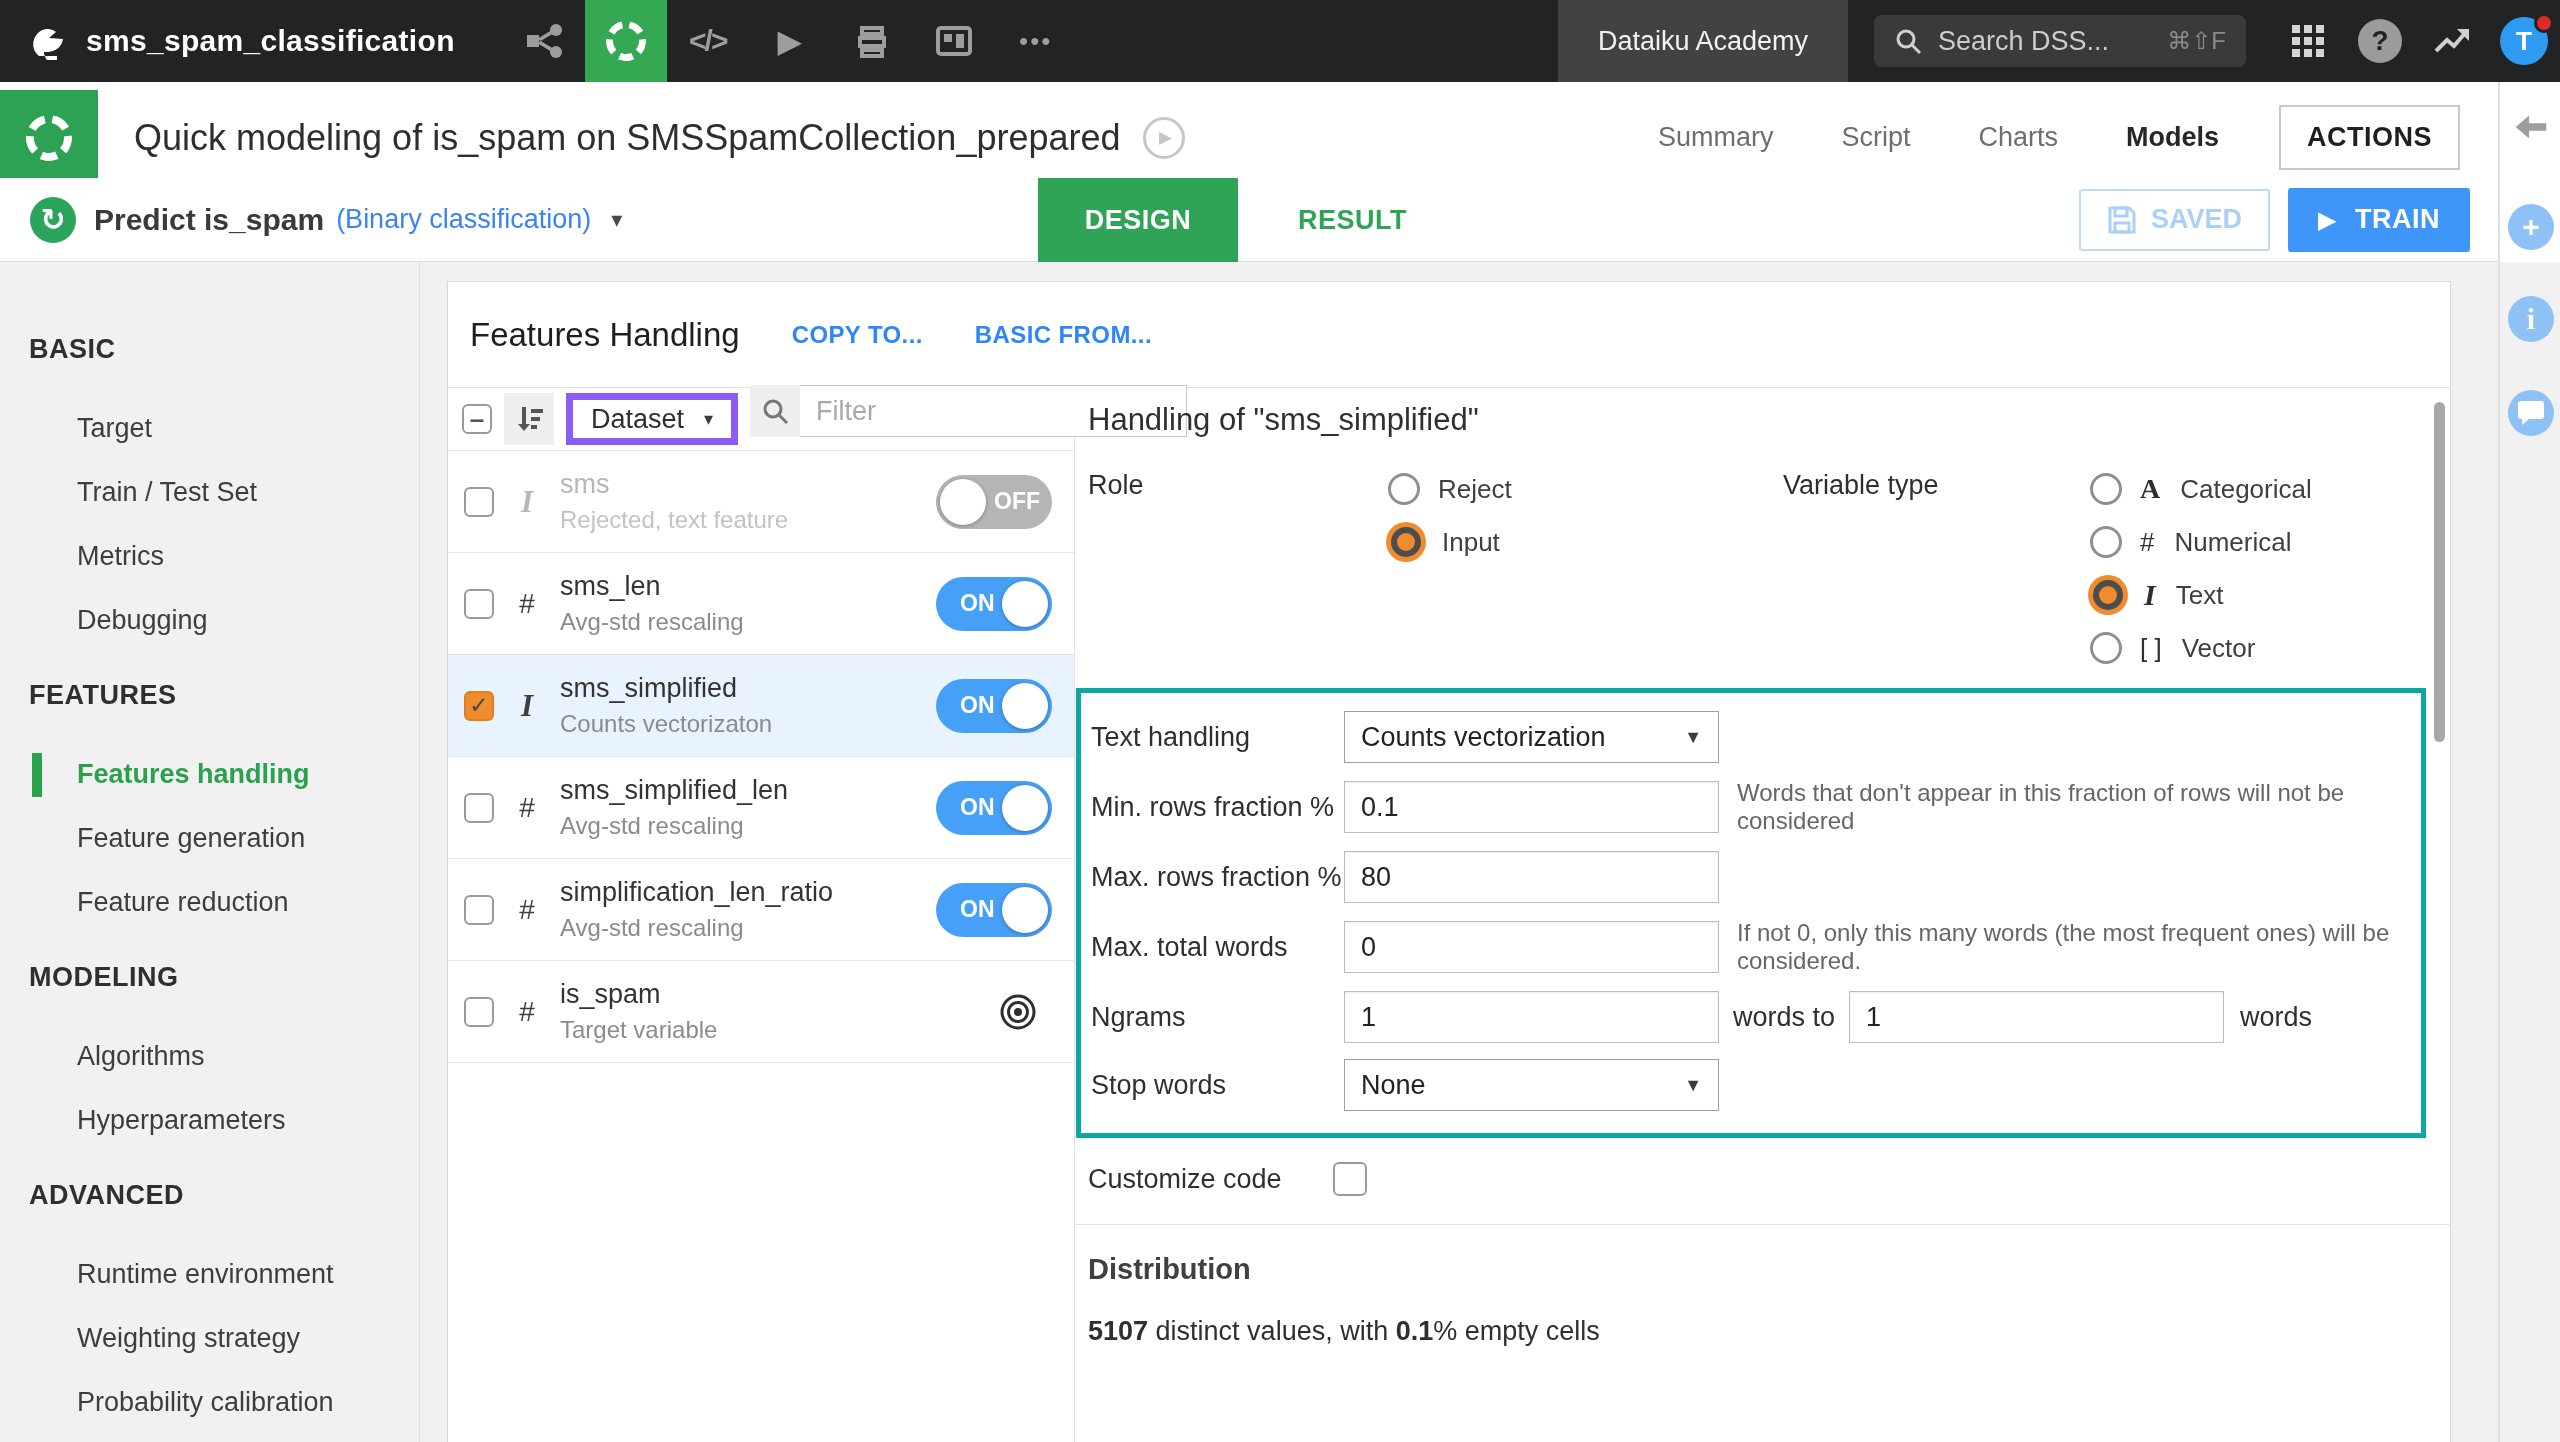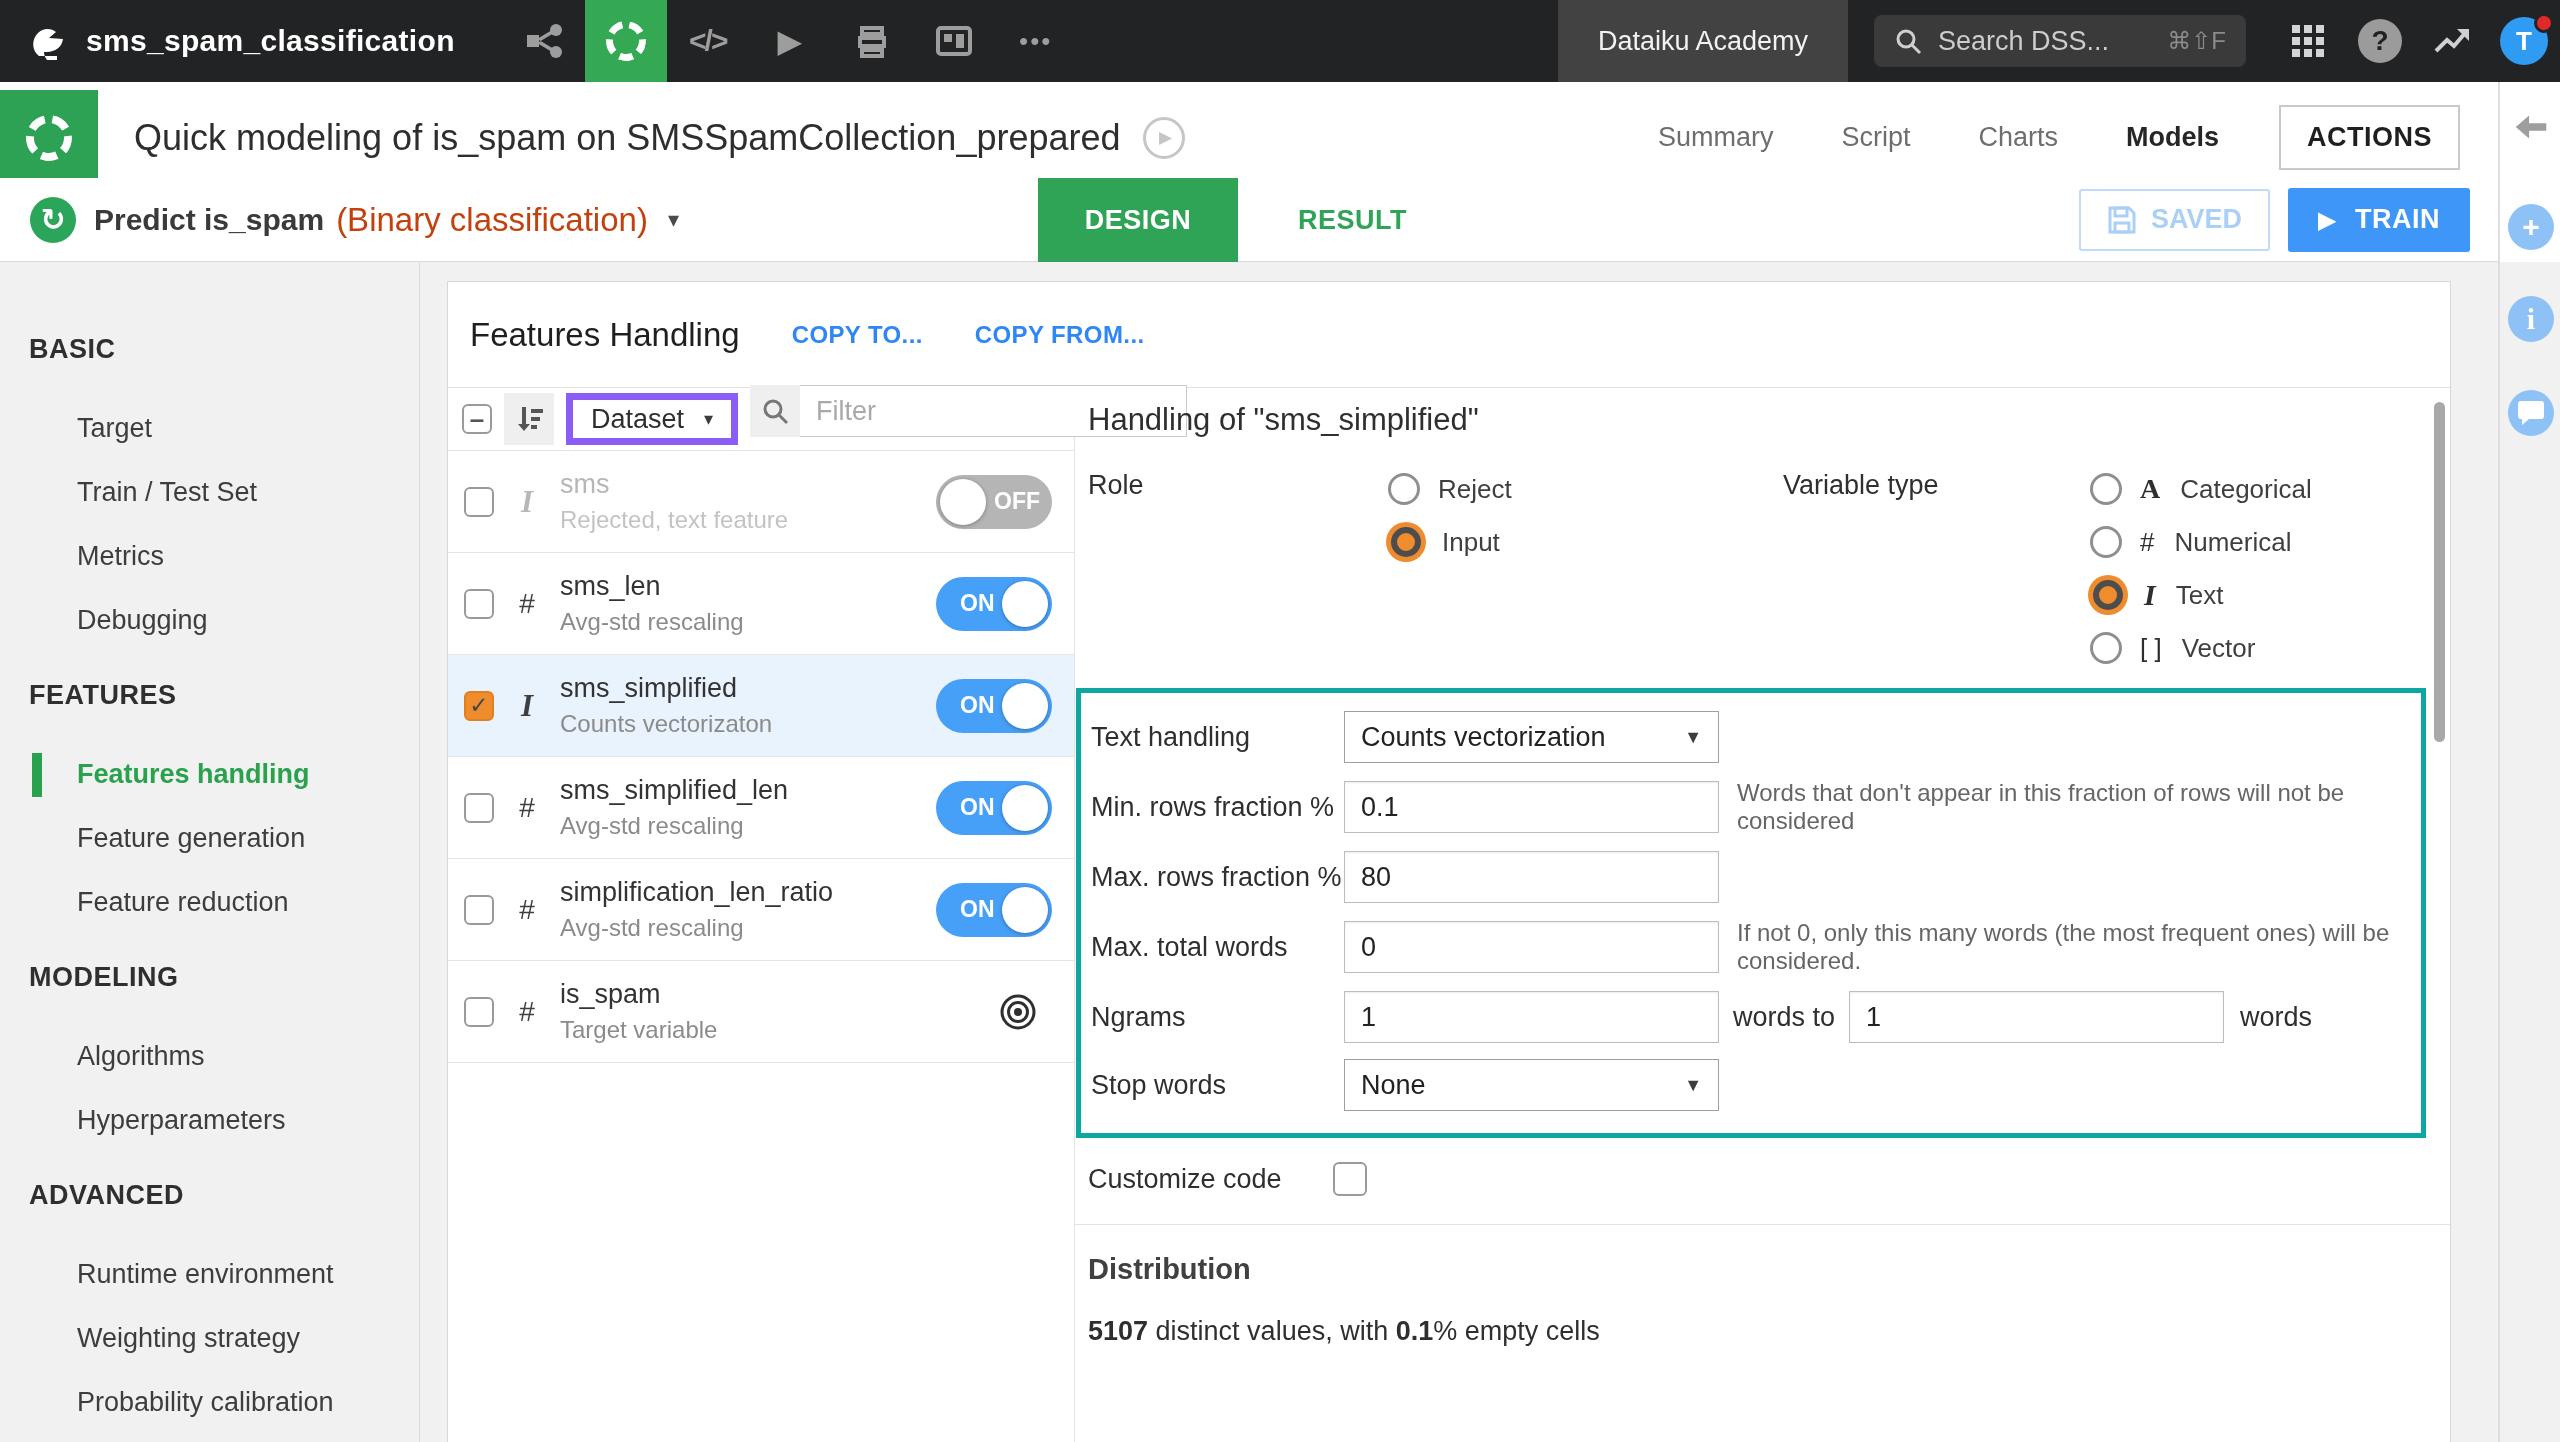--- a/index.html
+++ b/index.html
@@ -49,21 +49,21 @@
   .hd-tab.active::after { content:""; position:absolute; left:22px; right:22px; bottom:0; height:7px; background:#4a4a4a; }
   .actions-btn { border:2px solid #c9c9c9; background:#fff; color:#1f1f1f; font-weight:700; font-size:27px;
                  letter-spacing:.5px; padding:15px 26px; margin:0 38px 0 26px; cursor:pointer; }
 
   
   #subheader { position:absolute; left:0; top:178px; width:2498px; height:84px; background:#fff;
                border-bottom:1px solid #dcdcdc; display:flex; align-items:center; }
   .sh-icon { width:46px; height:46px; border-radius:50%; background:#2aa55a; color:#fff; font-size:30px; font-weight:700;
              display:flex; align-items:center; justify-content:center; margin-left:30px; flex:none; }
   .sh-title { font-size:30px; font-weight:600; color:#3a3a3a; margin-left:18px; }
-  .sh-sub { font-size:33px; color:#c2410c; margin-left:12px; }
+  .sh-sub { font-size:27px; color:#3b82f6; margin-left:12px; }
   .sh-caret { font-size:22px; color:#4a4a4a; margin-left:20px; cursor:pointer; }
   .design-tab { position:absolute; left:1038px; top:0; width:200px; height:84px; background:#2fa457;
                 color:#fff; font-size:27px; font-weight:700; letter-spacing:.5px;
                 display:flex; align-items:center; justify-content:center; cursor:pointer; }
   .result-tab { position:absolute; left:1268px; top:0; height:84px; padding:0 30px; color:#2fa457;
                 font-size:27px; font-weight:700; letter-spacing:.5px; display:flex; align-items:center; cursor:pointer; }
   .saved-btn { height:62px; border:2px solid #bfdbf9; border-radius:3px; color:#abd0f7; font-size:27px; font-weight:700;
                display:flex; align-items:center; gap:14px; padding:0 26px; margin-right:18px; background:#fff; }
   .train-btn { height:64px; background:#3e97f8; border-radius:3px; color:#fff; font-size:27px; font-weight:700;
                letter-spacing:.5px; display:flex; align-items:center; gap:18px; padding:0 30px; margin-right:28px; cursor:pointer; }
@@ -348,21 +348,21 @@
       <li>Runtime environment</li>
       <li>Weighting strategy</li>
       <li>Probability calibration</li>
     </ul>
   </div>
 
   <div id="card">
     <div class="card-header">
       <div class="card-title">Features Handling</div>
       <div class="copy-link">COPY TO...</div>
-      <div class="copy-link">COPY FROM...</div>
+      <div class="copy-link">BASIC FROM...</div>
     </div>
     <div class="card-body">
 
       <div class="feature-col">
         <div class="list-toolbar">
           <span class="cb ind">
               <span>–</span>
             </span>
           <span class="chip">
             <svg width="30" height="30" viewBox="0 0 30 30">

